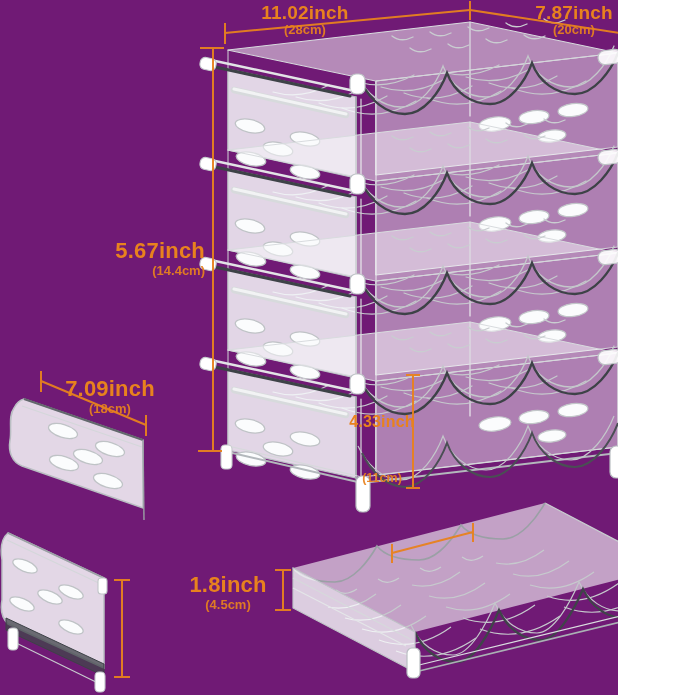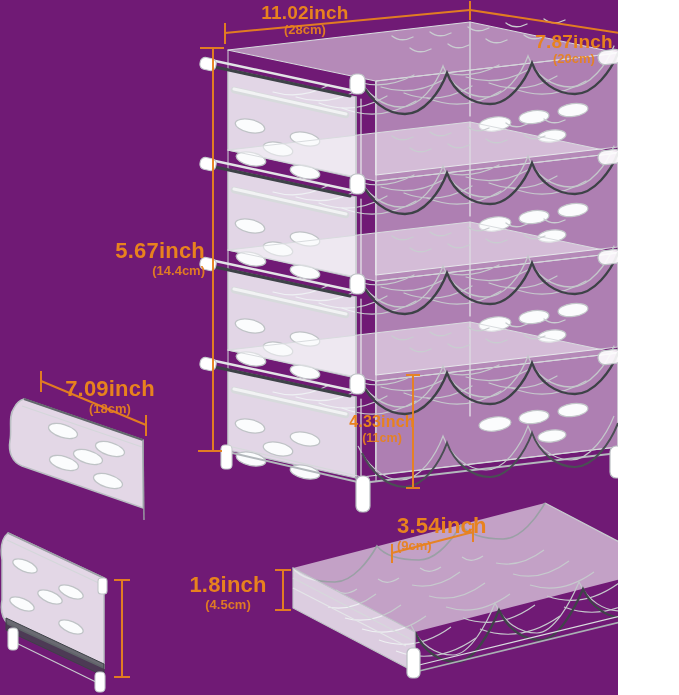--- a/index.html
+++ b/index.html
@@ -4,21 +4,21 @@
 <style>
   html,body{margin:0;padding:0;background:#ffffff;}
   #canvas{position:relative;width:618px;height:695px;background:#701a75;overflow:hidden;
           font-family:"Liberation Sans",sans-serif;}
   #art{position:absolute;left:0;top:0;}
   .dim{position:absolute;color:#E8821E;line-height:1.12;z-index:5;}
   .dim .in{display:block;font-weight:700;font-size:22px;letter-spacing:.2px;}
   .dim .cm{display:block;font-weight:700;font-size:13px;opacity:.93;}
   .dim.lg .in{font-size:19px;}
   .dim.sm .in{font-size:16px;}
-  .dim.sm .cm{font-size:12.5px;}
+  .dim.sm .cm{font-size:12.5px;margin-top:40px;}
 </style>
 </head>
 <body>
 
 <div id="canvas">
 
 <svg id="art" width="679" height="695" viewBox="0 0 679 695" xmlns="http://www.w3.org/2000/svg">
   <defs>
     <g id="tier" stroke-linecap="round">
 
@@ -212,38 +212,34 @@
           <line x1="114" y1="580" x2="130" y2="580"></line>
           <line x1="114" y1="677" x2="130" y2="677"></line>
     </g>
   </g>
 </svg>
 
 <div class="dim lg" style="left:240px;top:2px;width:130px;text-align:center;">
   <span class="in">11.02inch</span>
   <span class="cm">(28cm)</span>
 </div>
-<div class="dim lg" style="left:510px;top:2px;width:128px;text-align:center;margin-top:29px;">
+<div class="dim lg" style="left:510px;top:2px;width:128px;text-align:center;">
   <span class="in">7.87inch</span>
   <span class="cm">(20cm)</span>
 </div>
 <div class="dim" style="left:95px;top:239px;width:110px;text-align:right;">
   <span class="in">5.67inch</span>
   <span class="cm">(14.4cm)</span>
 </div>
 <div class="dim" style="left:54px;top:377px;width:112px;text-align:center;">
   <span class="in">7.09inch</span>
   <span class="cm">(18cm)</span>
 </div>
 <div class="dim sm" style="left:344px;top:413px;width:76px;text-align:center;">
   <span class="in">4.33inch</span>
   <span class="cm">(11cm)</span>
 </div>
-<div class="dim" style="left:397px;top:514px;width:84px;text-align:left;">
-  <span class="in">3.54inch</span>
-  <span class="cm">(9cm)</span>
-</div>
 <div class="dim" style="left:178px;top:573px;width:100px;text-align:center;">
   <span class="in">1.8inch</span>
   <span class="cm">(4.5cm)</span>
 </div>
 
 </div>
 
 </body></html>

